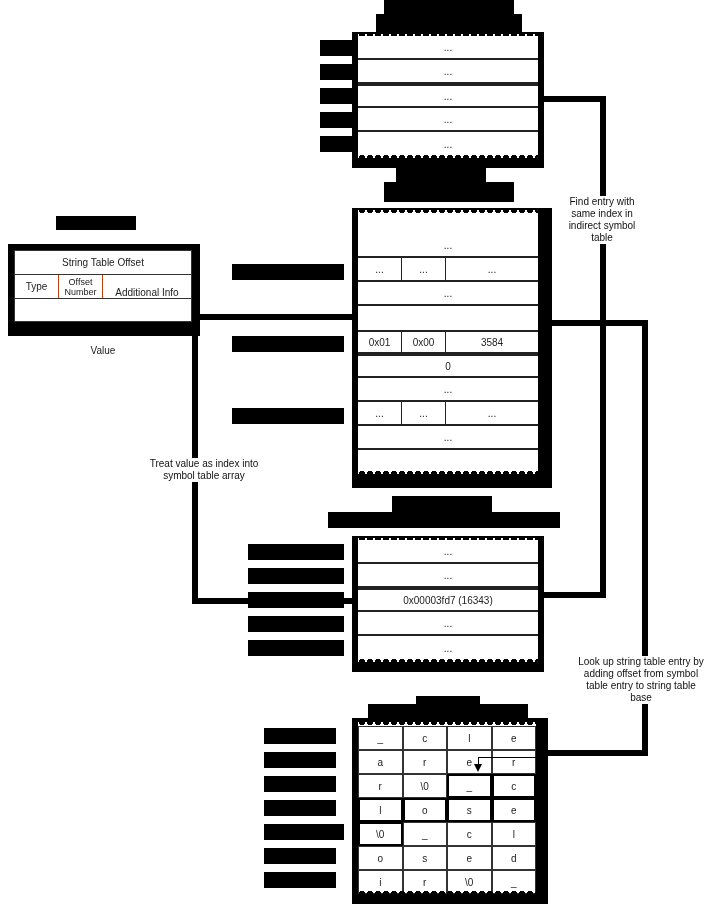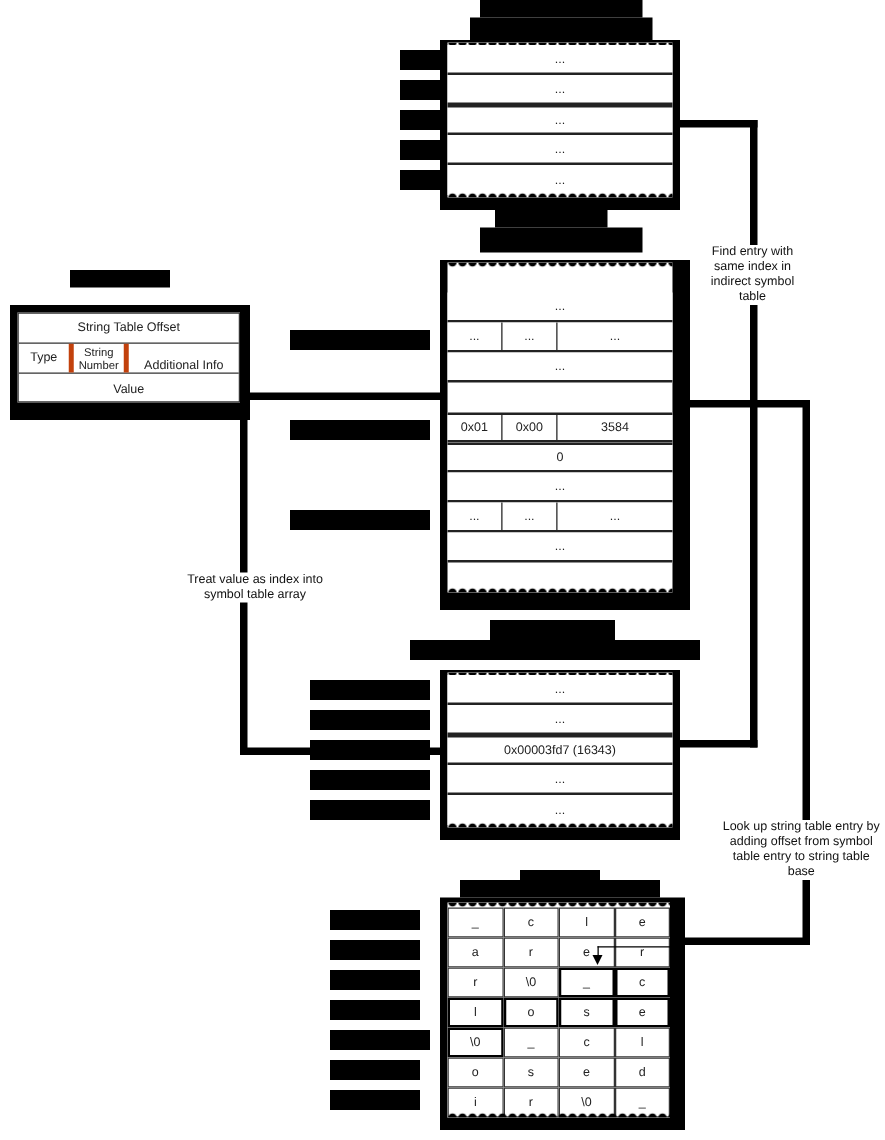--- a/index.html
+++ b/index.html
@@ -13,22 +13,22 @@
   .row.thick { border-top: 2px solid #222; }
   .cell { height: 100%; display: flex; align-items: center; justify-content: center; border-right: 1px solid #222; font-size: 10px; }
   .cell:last-child { border-right: none; }
   .wavy-top { position: absolute; left: 0; right: 0; top: 0; height: 6px;
     background: radial-gradient(circle at 4px 0px, #000 3px, transparent 3.5px) repeat-x; background-size: 8px 6px; }
   .wavy-bottom { position: absolute; left: 0; right: 0; bottom: 0; height: 6px;
     background: radial-gradient(circle at 4px 6px, #000 3px, transparent 3.5px) repeat-x; background-size: 8px 6px; }
   .note { position: absolute; background: #fff; font-size: 10px; line-height: 12px; text-align: center; color: #111; }
   .sym-box { position: absolute; background: #fff; border: 1px solid #333; }
   .sym-row { position: absolute; left: 0; right: 0; display: flex; align-items: center; justify-content: center; font-size: 10px; border-bottom: 1px solid #333; }
-  .sym-row:last-child { border-bottom: none; }
-  .sym-cell { height: 100%; display: flex; align-items: center; justify-content: center; border-right: 4px solid #c2410c; text-align: center; line-height: 10px; }
+  .sym-row:last-child { border-bottom: none; margin-top: 39px; }
+  .sym-cell { height: 100%; display: flex; align-items: center; justify-content: center; border-right: 1px solid #c2410c; text-align: center; line-height: 10px; }
   .sym-cell:last-child { border-right: none; margin-top: 12px; }
   .str-grid { position: absolute; display: grid; grid-template-columns: repeat(4, 1fr); }
   .str-cell { display: flex; align-items: center; justify-content: center; font-size: 10px; background: #fff; border: 1px solid #333; }
   .arrowhead { position: absolute; width: 0; height: 0; border-left: 4px solid transparent; border-right: 4px solid transparent; border-top: 8px solid #000; }
 </style>
 </head>
 <body>
 
 <div class="redact" style="left:384px;top:0;width:130px;height:14px;"></div>
 <div class="redact" style="left:376px;top:14px;width:146px;height:18px;"></div>
@@ -86,21 +86,21 @@
     <div class="row" style="top:98px;height:24px;border-bottom:none;">...</div>
     <div class="wavy-bottom"></div>
   </div>
 </div>
 
 <div class="table-frame" style="left:8px;top:244px;width:192px;height:92px;">
   <div class="sym-box" style="left:6px;top:6px;width:178px;height:72px;">
     <div class="sym-row" style="top:0;height:24px;">String Table Offset</div>
     <div class="sym-row" style="top:24px;height:24px;">
       <div class="sym-cell" style="width:44px;">Type</div>
-      <div class="sym-cell" style="width:44px;font-size:9px;">String Number</div>
+      <div class="sym-cell" style="width:44px;font-size:9px;">Offset Number</div>
       <div class="sym-cell" style="flex:1;">Additional Info</div>
     </div>
     <div class="sym-row" style="top:48px;height:24px;">Value</div>
   </div>
 </div>
 
 <div class="table-frame" style="left:352px;top:208px;width:200px;height:280px;">
   <div class="table-inner" style="left:6px;top:2px;width:180px;height:264px;">
     <div class="wavy-top"></div>
     <div class="row" style="top:24px;height:24px;">...</div>

